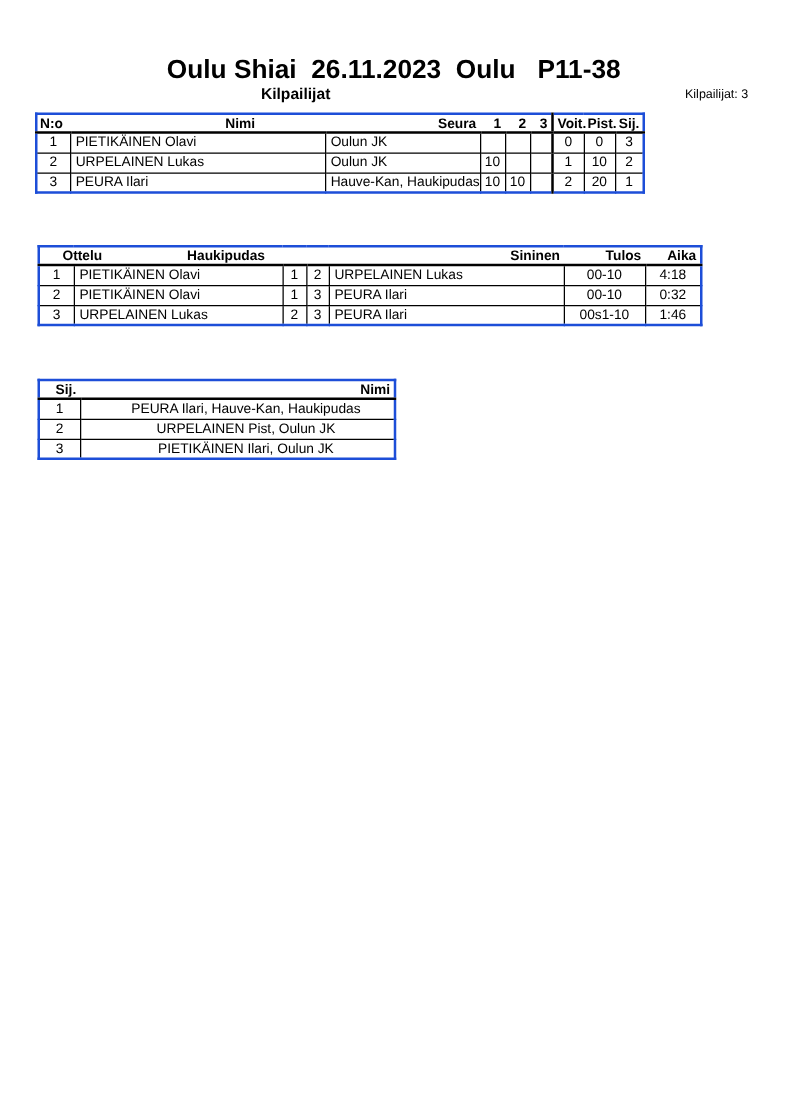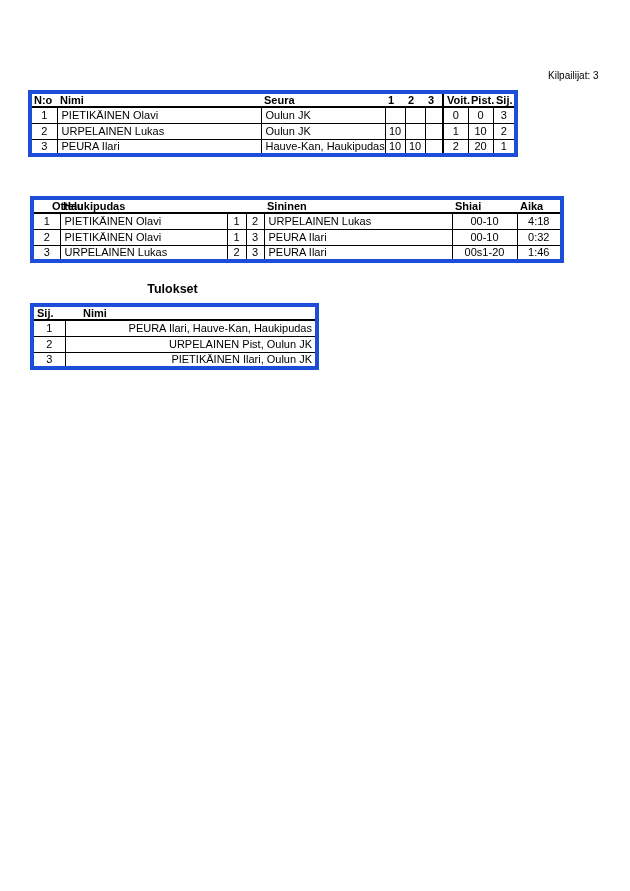--- a/index.html
+++ b/index.html
@@ -39,30 +39,30 @@
     top: 70px;
     left: 548px;
     font-size: 10px;
     white-space: pre;
   }
   table {
     position: absolute;
     border-collapse: collapse;
     table-layout: fixed;
     font-size: 11px;
-    border: 4px solid #1d4ed8;
+    border: 2px solid #1d4ed8;
     background: #fff;
   }
   th {
     font-weight: bold;
     border: none;
     border-bottom: 2px solid #000;
     padding: 0 3px;
     height: 15px;
-    text-align: left;
+    text-align: right;
     vertical-align: middle;
     white-space: nowrap;
     overflow: visible;
   }
   td {
     border: 1px solid #000;
     padding: 0 3px;
     height: 16px;
     text-align: center;
     vertical-align: middle;
@@ -82,28 +82,30 @@
   #t-competitors td.c2 { text-align: left; padding-left: 4px; }
 
   
   #t-matches th.c0 { text-align: left; padding-left: 18px; }
   #t-matches th.c1 { padding-right: 14px; }
   #t-matches td.c1,
   #t-matches td.c4 { text-align: left; padding-left: 4px; }
 
   
   #t-results th.c1 { padding-left: 18px; }
-  #t-results td.c1 { text-align: right; padding-left: 17px; }
+  #t-results td.c1 { text-align: center; padding-left: 17px; }
 </style>
 </head>
 <body>
 
 <div class="page">
 
-
+  <div class="title">Oulu Shiai  26.11.2023  Oulu   P11-38</div>
+
+  <div class="caption" id="cap-competitors">Kilpailijat</div>
   <div class="count-label">Kilpailijat: 3</div>
 
   <table id="t-competitors">
     <colgroup>
       <col style="width:27px">
         <col style="width:204px">
         <col style="width:124px">
       <col style="width:20px">
         <col style="width:20px">
         <col style="width:18px">
@@ -172,21 +174,21 @@
         <col style="width:65px">
       <col style="width:45px">
     </colgroup>
     <thead>
         <tr>
           <th class="c0">Ottelu</th>
           <th class="c1">Haukipudas</th>
           <th class="c2"></th>
           <th class="c3"></th>
           <th class="c4">Sininen</th>
-          <th class="c5">Shiai</th>
+          <th class="c5">Tulos</th>
           <th class="c6">Aika</th>
         </tr>
       </thead>
     <tbody>
         <tr>
           <td class="c0">1</td>
           <td class="c1">PIETIKÄINEN Olavi</td>
           <td class="c2">1</td>
           <td class="c3">2</td>
           <td class="c4">URPELAINEN Lukas</td>
@@ -201,27 +203,26 @@
           <td class="c4">PEURA Ilari</td>
           <td class="c5">00-10</td>
           <td class="c6">0:32</td>
         </tr>
         <tr>
           <td class="c0">3</td>
           <td class="c1">URPELAINEN Lukas</td>
           <td class="c2">2</td>
           <td class="c3">3</td>
           <td class="c4">PEURA Ilari</td>
-          <td class="c5">00s1-20</td>
+          <td class="c5">00s1-10</td>
           <td class="c6">1:46</td>
         </tr>
       </tbody>
   </table>
 
-  <div class="caption" id="cap-results">Tulokset</div>
 
   <table id="t-results">
     <colgroup>
       <col style="width:33px">
         <col style="width:252px">
     </colgroup>
     <thead>
         <tr>
           <th class="c0">Sij.</th>
           <th class="c1">Nimi</th>

